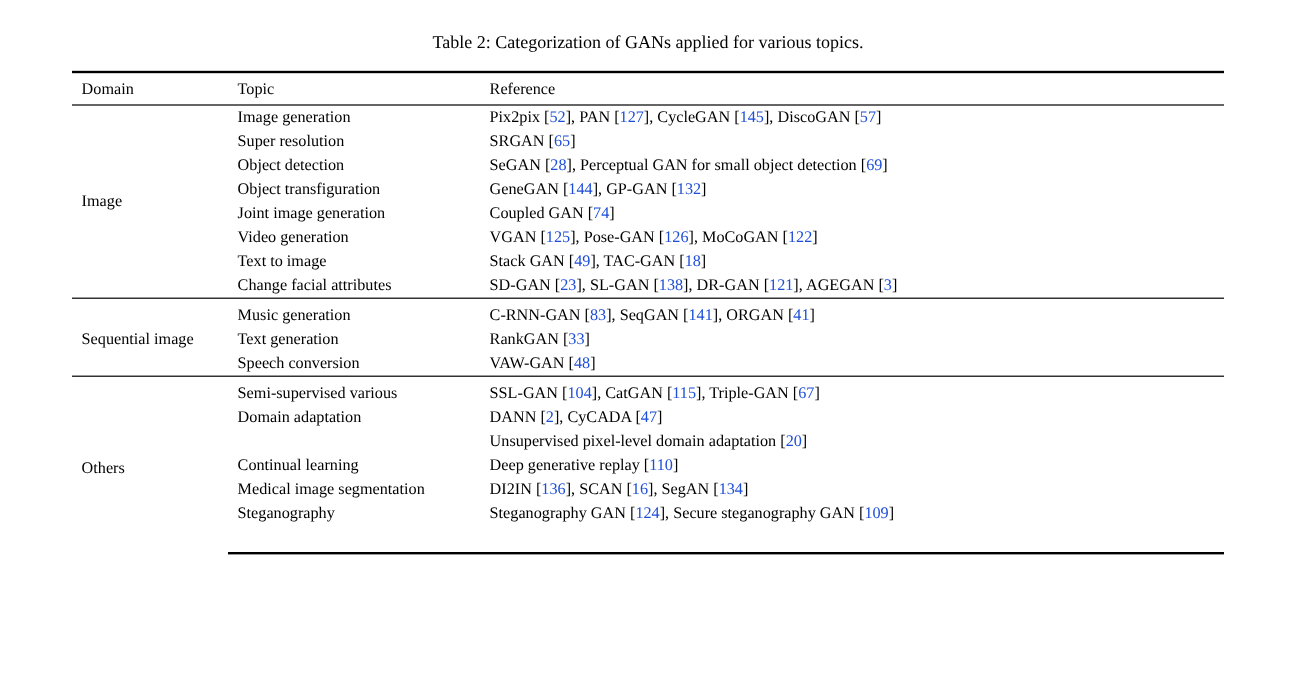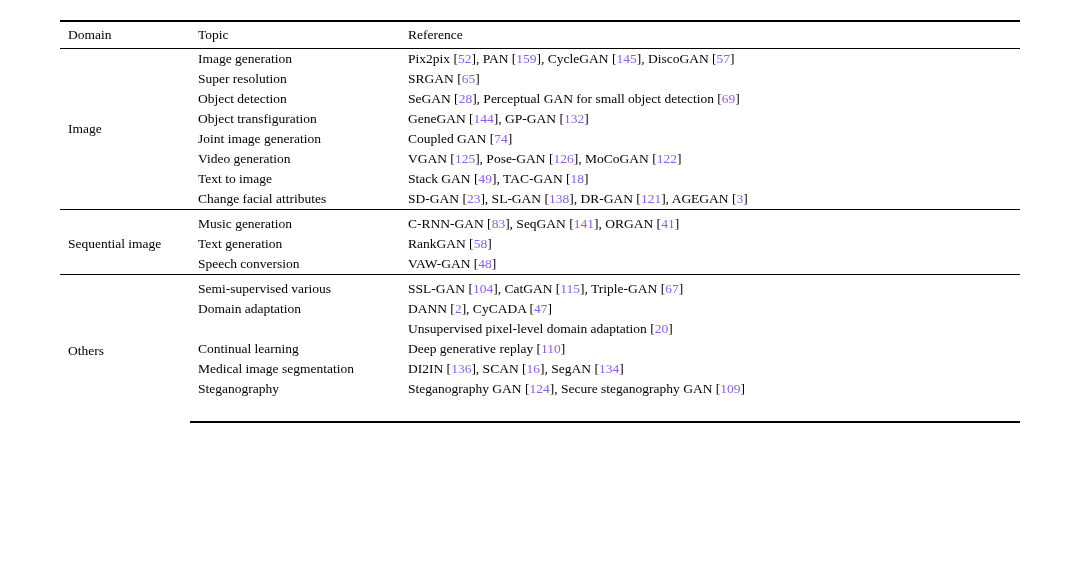--- a/index.html
+++ b/index.html
@@ -65,46 +65,47 @@
       border-top: 1px solid #000;
       padding-top: 6px;
     }
 
     .last-row td {
       border-bottom: 2px solid #000;
       padding-bottom: 24px;
     }
 
     .blue-ref {
-      color: #8b5cf6;
+      color: #1d4ed8;
       text-align: right;
     }
 
     .col-domain { width: 130px; }
     .col-topic { width: 210px; }
     .col-ref { width: auto; }
   </style>
 </head>
 <body>
 
 <div class="page-container">
+  <h2 class="table-title">Table 2:  Categorization of GANs applied for various topics.</h2>
 
   <table>
     <thead>
       <tr>
         <th class="col-domain">Domain</th>
         <th class="col-topic">Topic</th>
         <th class="col-ref">Reference</th>
       </tr>
     </thead>
     <tbody id="table-body">
     <tr>
           <td class="col-domain domain-cell" rowspan="8">Image</td>
           <td class="col-topic">Image generation</td>
-          <td class="col-ref">Pix2pix [<span class="blue-ref">52</span>], PAN [<span class="blue-ref">159</span>], CycleGAN [<span class="blue-ref">145</span>], DiscoGAN [<span class="blue-ref">57</span>]</td>
+          <td class="col-ref">Pix2pix [<span class="blue-ref">52</span>], PAN [<span class="blue-ref">127</span>], CycleGAN [<span class="blue-ref">145</span>], DiscoGAN [<span class="blue-ref">57</span>]</td>
         </tr>
         <tr>
           <td class="col-topic">Super resolution</td>
           <td class="col-ref">SRGAN [<span class="blue-ref">65</span>]</td>
         </tr>
         <tr>
           <td class="col-topic">Object detection</td>
           <td class="col-ref">SeGAN [<span class="blue-ref">28</span>], Perceptual GAN for small object detection [<span class="blue-ref">69</span>]</td>
         </tr>
         <tr>
@@ -127,21 +128,21 @@
           <td class="col-topic">Change facial attributes</td>
           <td class="col-ref">SD-GAN [<span class="blue-ref">23</span>], SL-GAN [<span class="blue-ref">138</span>], DR-GAN [<span class="blue-ref">121</span>], AGEGAN [<span class="blue-ref">3</span>]</td>
         </tr>
         <tr class="section-divider">
           <td class="col-domain domain-cell" rowspan="3">Sequential image</td>
           <td class="col-topic">Music generation</td>
           <td class="col-ref">C-RNN-GAN [<span class="blue-ref">83</span>], SeqGAN [<span class="blue-ref">141</span>], ORGAN [<span class="blue-ref">41</span>]</td>
         </tr>
         <tr>
           <td class="col-topic">Text generation</td>
-          <td class="col-ref">RankGAN [<span class="blue-ref">58</span>]</td>
+          <td class="col-ref">RankGAN [<span class="blue-ref">33</span>]</td>
         </tr>
         <tr>
           <td class="col-topic">Speech conversion</td>
           <td class="col-ref">VAW-GAN [<span class="blue-ref">48</span>]</td>
         </tr>
         <tr class="section-divider">
           <td class="col-domain domain-cell" rowspan="6">Others</td>
           <td class="col-topic">Semi-supervised various</td>
           <td class="col-ref">SSL-GAN [<span class="blue-ref">104</span>], CatGAN [<span class="blue-ref">115</span>], Triple-GAN [<span class="blue-ref">67</span>]</td>
         </tr>

